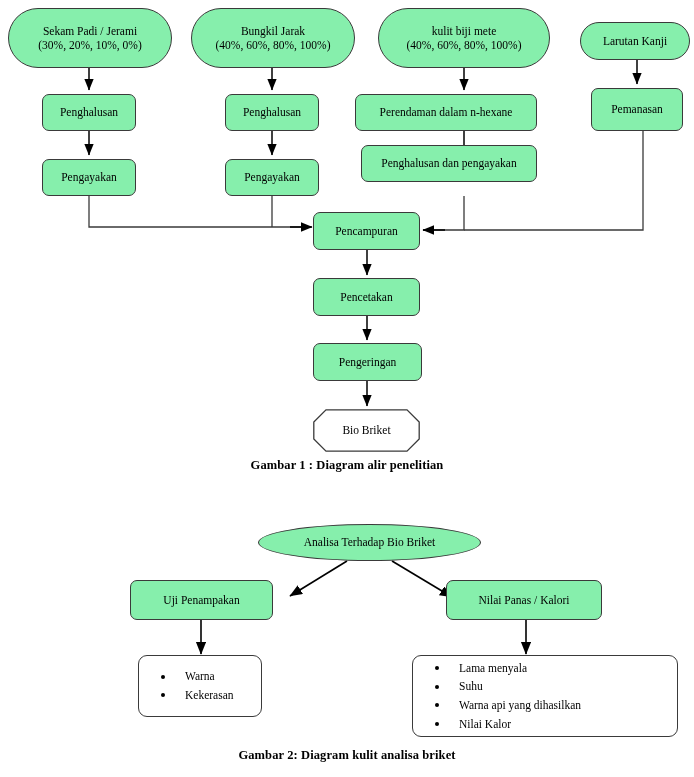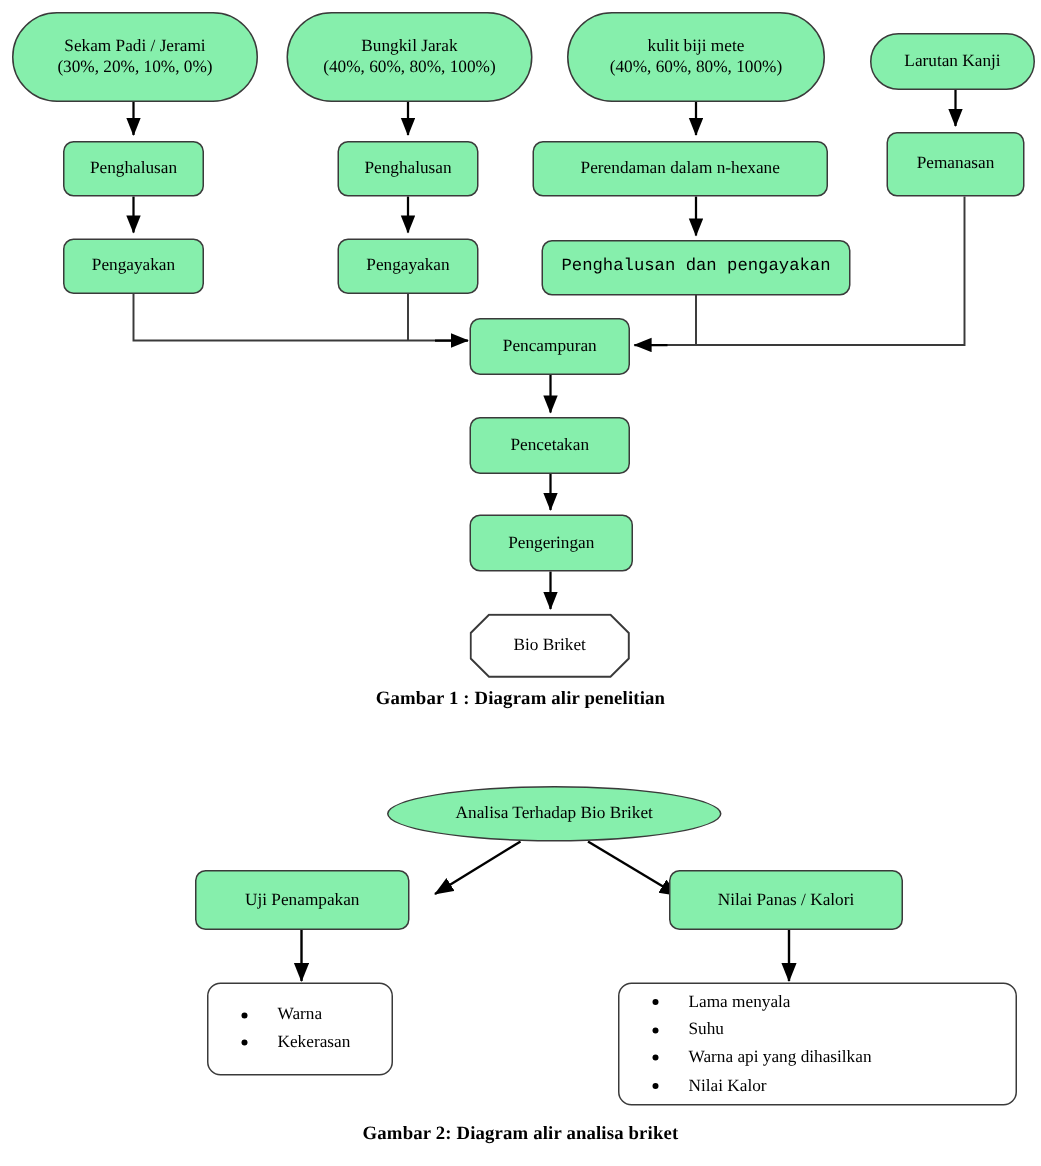--- a/index.html
+++ b/index.html
@@ -188,25 +188,25 @@
   </div>
 
   <div class="node rbox" style="left:225px; top:94px; width:94px; height:37px;">
     <span>Penghalusan</span>
   </div>
 
   <div class="node rbox" style="left:225px; top:159px; width:94px; height:37px;">
     <span>Pengayakan</span>
   </div>
 
-  <div class="node rbox" style="left:355px; top:94px; width:197px; height:37px;">
+  <div class="node rbox" style="left:355px; top:94px; width:182px; height:37px;">
     <span>Perendaman dalam n-hexane</span>
   </div>
 
-  <div class="node rbox" style="left:361px; top:160px; width:206px; height:37px;font-family:Liberation Mono, monospace;">
+  <div class="node rbox" style="left:361px; top:145px; width:176px; height:37px;">
     <span>Penghalusan dan pengayakan</span>
   </div>
 
   <div class="node rbox" style="left:591px; top:88px; width:92px; height:43px;">
     <span>Pemanasan</span>
   </div>
 
   <div class="node rbox" style="left:313px; top:212px; width:107px; height:38px;">
     <span>Pencampuran</span>
   </div>
@@ -267,15 +267,15 @@
         <span class="dot"></span>
         <span>Warna api yang dihasilkan</span>
       </li>
       <li>
         <span class="dot"></span>
         <span>Nilai Kalor</span>
       </li>
     </ul>
   </div>
 
-  <div class="caption" style="top:748px;">Gambar 2: Diagram alir analisa briket</div>
+  <div class="caption" style="top:748px;">Gambar 2: Diagram kulit analisa briket</div>
 
 </div>
 
 </body></html>

